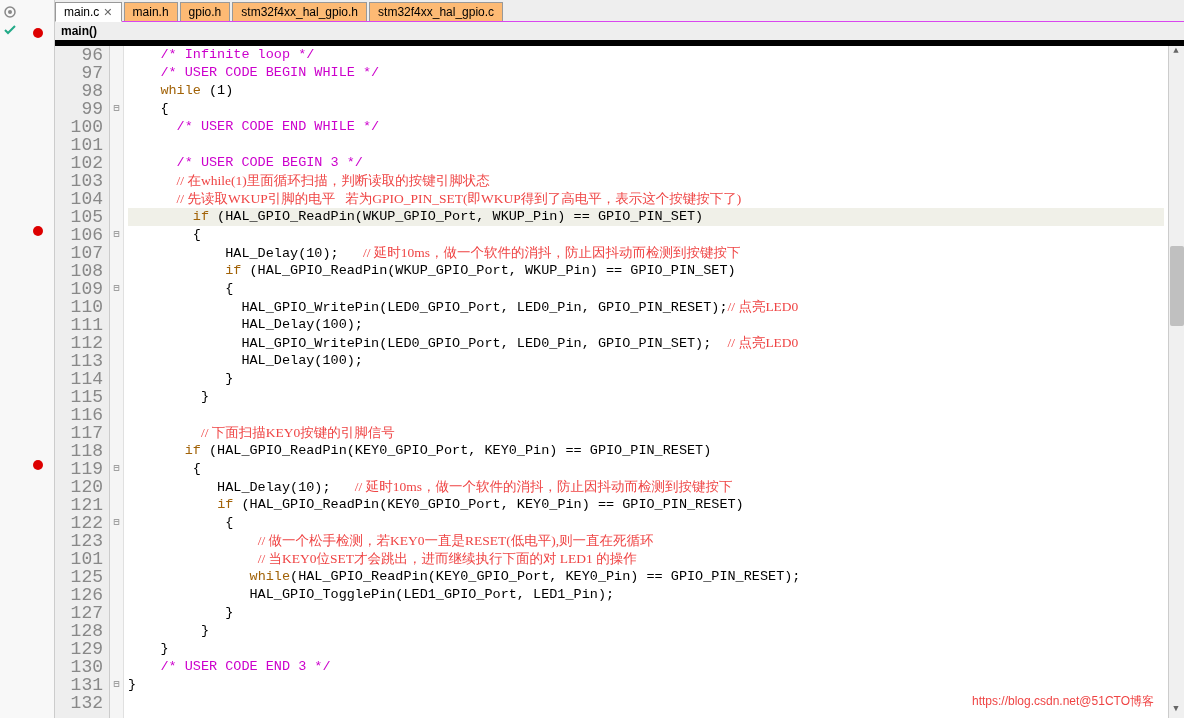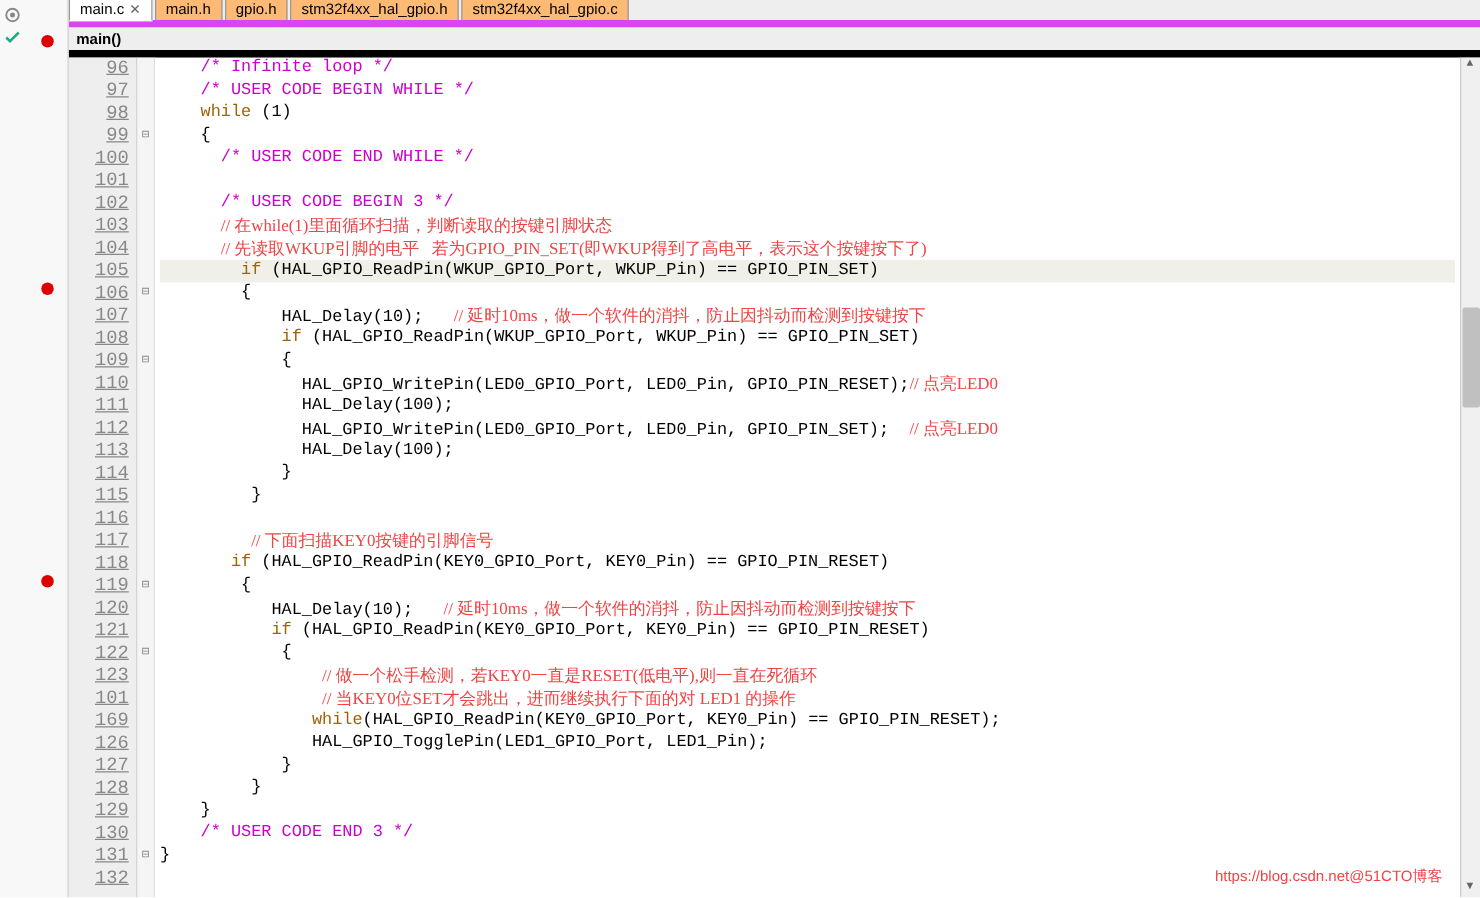--- a/index.html
+++ b/index.html
@@ -4,27 +4,27 @@
   <style>
     * { margin: 0; padding: 0; box-sizing: border-box; }
     body { font-family: "Consolas", "Courier New", monospace; font-size: 14px; background: #fff; overflow: hidden; }
     .container { display: flex; height: 718px; width: 1184px; }
     .left-sidebar { width: 55px; border-right: 1px solid #ccc; background: #f8f8f8; position: relative; }
     .sidebar-icons { display: flex; flex-direction: column; padding: 4px 2px; gap: 2px; }
     .sidebar-icon { width: 16px; height: 16px; display: flex; align-items: center; justify-content: center; cursor: pointer; }
     .bp-gutter { position: absolute; left: 30px; top: 0; width: 20px; height: 100%; }
     .bp { position: absolute; width: 10px; height: 10px; border-radius: 50%; background: #d00; left: 3px; }
     .main-area { flex: 1; display: flex; flex-direction: column; }
-    .tabs { display: flex; border-bottom: 6px solid #d946ef; background: #eee; height: 22px; align-items: flex-end; }
+    .tabs { display: flex; border-bottom: 1px solid #d946ef; background: #eee; height: 22px; align-items: flex-end; }
     .tab { padding: 2px 8px; border: 1px solid #999; border-bottom: none; margin-right: 2px; font-size: 12px; font-family: Arial, sans-serif; background: #fdba74; cursor: pointer; display: flex; align-items: center; gap: 4px; }
     .tab.active { background: #fff; border-bottom: 1px solid #fff; margin-bottom: -1px; }
     .tab-close { font-size: 11px; color: #666; cursor: pointer; }
     .breadcrumb { background: #eee; border-bottom: 6px solid #000000; padding: 2px 6px; font-size: 12px; font-family: Arial, sans-serif; font-weight: bold; }
     .editor { flex: 1; display: flex; overflow: hidden; position: relative; }
-    .line-numbers { background: #eee; border-right: 1px solid #ccc; text-align: right; padding: 0 6px; color: #888; font-size: 15px; line-height: 18px; min-width: 55px; user-select: none; text-decoration: underline; }
+    .line-numbers { background: #eee; border-right: 1px solid #ccc; text-align: right; padding: 0 6px; color: #888; font-size: 18px; line-height: 18px; min-width: 55px; user-select: none; }
     .fold-gutter { width: 14px; background: #f5f5f5; border-right: 1px solid #e0e0e0; line-height: 18px; font-size: 10px; color: #888; text-align: center; user-select: none; }
     .code-area { flex: 1; padding: 0 4px; line-height: 18px; white-space: pre; font-size: 13.5px; overflow: auto; }
     .code-line { height: 18px; }
     .highlight-line { background: #f0f0e8; }
     .kw { color: #a16207; }
     .cmnt { color: #ef4444; font-family: Liberation Serif, serif; }
     .mcmnt { color: #cc00cc; }
     .scrollbar-v { width: 16px; background: #f0f0f0; border-left: 1px solid #ccc; position: relative; }
     .scrollbar-thumb { width: 14px; background: #c0c0c0; height: 80px; position: absolute; top: 200px; left: 1px; border-radius: 2px; }
     .scrollbar-arrow { width: 14px; height: 14px; text-align: center; font-size: 9px; color: #666; cursor: pointer; position: absolute; }
@@ -99,21 +99,21 @@
           <div>115</div>
           <div>116</div>
           <div>117</div>
           <div>118</div>
           <div>119</div>
           <div>120</div>
           <div>121</div>
           <div>122</div>
           <div>123</div>
           <div>101</div>
-          <div>169</div>
+          <div>125</div>
           <div>126</div>
           <div>127</div>
           <div>128</div>
           <div>129</div>
           <div>130</div>
           <div>131</div>
           <div>132</div>
         </div>
       <div class="fold-gutter" id="foldgutter">
           <div style="height: 18px;"></div>

